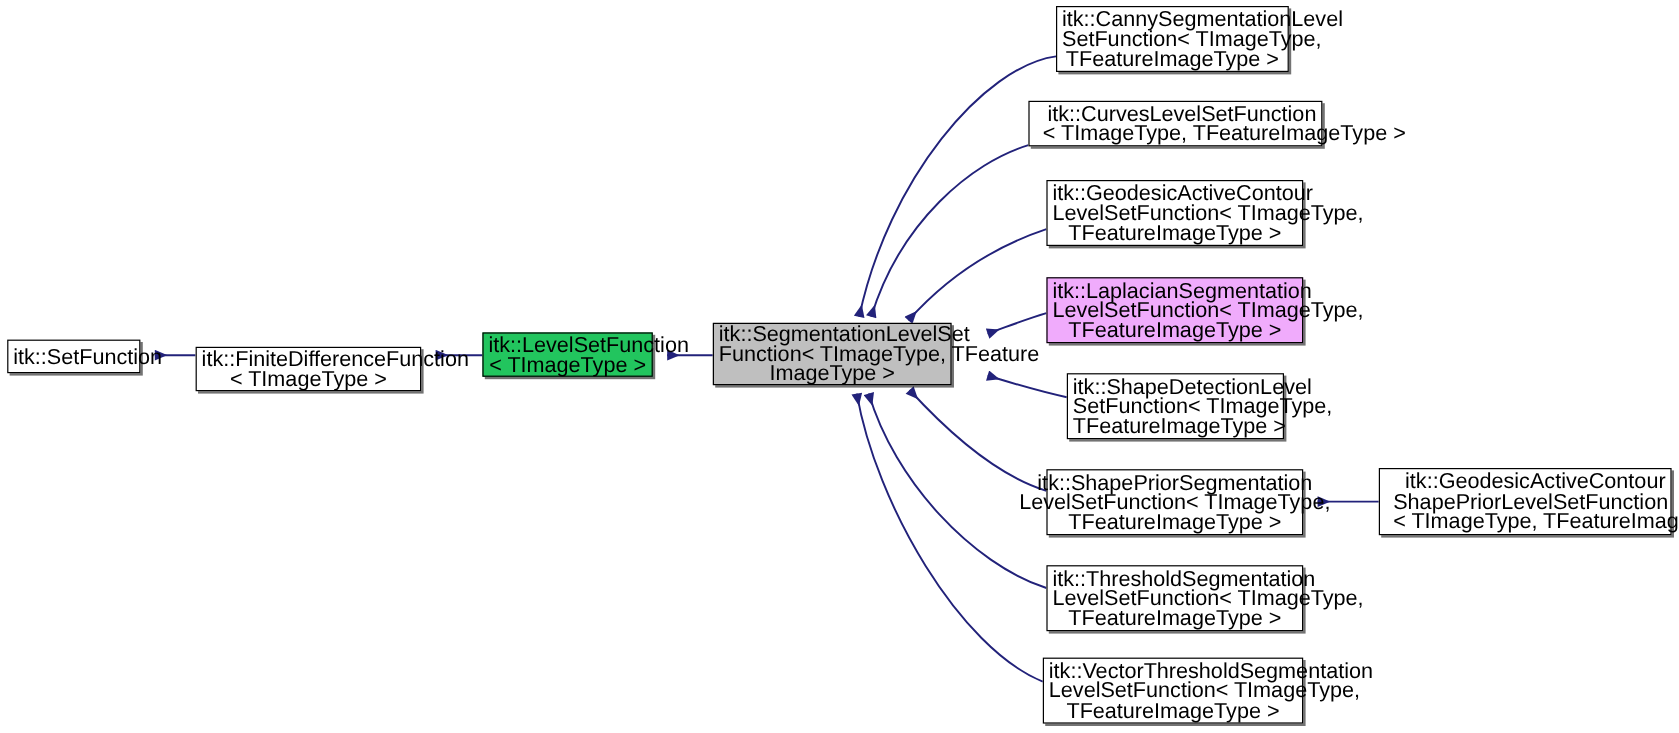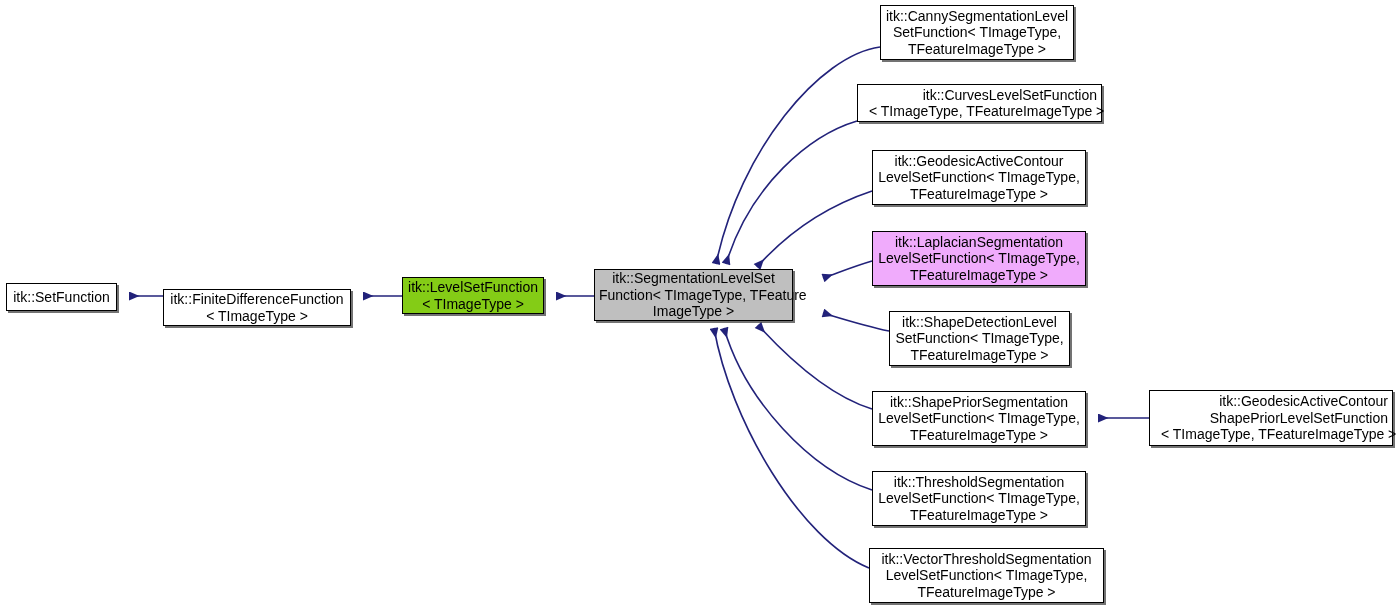--- a/index.html
+++ b/index.html
@@ -23,21 +23,21 @@
     width: 1399px;
     height: 611px;
     pointer-events: none;
   }
   .node {
     position: absolute;
     box-sizing: border-box;
     border: 1px solid #000000;
     background: #ffffff;
     color: #000000;
-    font-size: 14px;
+    font-size: 18px;
     line-height: 16.4px;
     display: flex;
     flex-direction: column;
     justify-content: center;
     z-index: 5;
     box-shadow: 2px 2px 0 0 rgba(0,0,0,0.55);
   }
   .node.filled {
     background: #bfbfbf;
   }
@@ -91,21 +91,21 @@
     </div>
   </div>
 
   <div class="node align-center" style="left: 163px; top: 277px; width: 188px; height: 37px; background: rgb(255, 255, 255); border-color: rgb(0, 0, 0); margin-top: 12px;">
     <div class="node-text">
       <span class="line">itk::FiniteDifferenceFunction</span>
       <span class="line">&lt; TImageType &gt;</span>
     </div>
   </div>
 
-  <div class="node align-center" style="left: 402px; top: 277px; width: 142px; height: 37px; background: #84cc16; border-color: rgb(0, 0, 0);">
+  <div class="node align-center" style="left: 402px; top: 277px; width: 142px; height: 37px; background: #22c55e; border-color: rgb(0, 0, 0);">
     <div class="node-text">
       <span class="line">itk::LevelSetFunction</span>
       <span class="line">&lt; TImageType &gt;</span>
     </div>
   </div>
 
   <div class="node align-center filled" style="left: 594px; top: 269px; width: 199px; height: 52px; background: rgb(191, 191, 191); border-color: rgb(0, 0, 0);">
     <div class="node-text">
       <span class="line">itk::SegmentationLevelSet</span>
       <span class="line">Function&lt; TImageType, TFeature</span>
@@ -161,21 +161,21 @@
   </div>
 
   <div class="node align-center" style="left: 872px; top: 471px; width: 214px; height: 55px; background: rgb(255, 255, 255); border-color: rgb(0, 0, 0);">
     <div class="node-text">
       <span class="line">itk::ThresholdSegmentation</span>
       <span class="line">LevelSetFunction&lt; TImageType,</span>
       <span class="line">TFeatureImageType &gt;</span>
     </div>
   </div>
 
-  <div class="node align-center" style="left: 869px; top: 548px; width: 235px; height: 55px; background: rgb(255, 255, 255); border-color: rgb(0, 0, 0);">
+  <div class="node align-center" style="left: 869px; top: 548px; width: 217px; height: 55px; background: rgb(255, 255, 255); border-color: rgb(0, 0, 0);">
     <div class="node-text">
       <span class="line">itk::VectorThresholdSegmentation</span>
       <span class="line">LevelSetFunction&lt; TImageType,</span>
       <span class="line">TFeatureImageType &gt;</span>
     </div>
   </div>
 
   <div class="node align-left" style="left: 1149px; top: 390px; width: 244px; height: 56px; background: rgb(255, 255, 255); border-color: rgb(0, 0, 0);">
     <div class="node-text">
       <span class="line">itk::GeodesicActiveContour</span>

